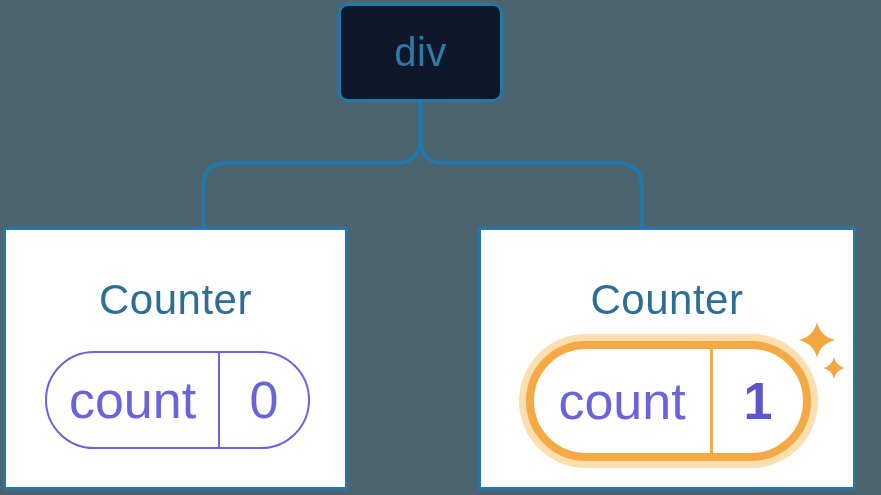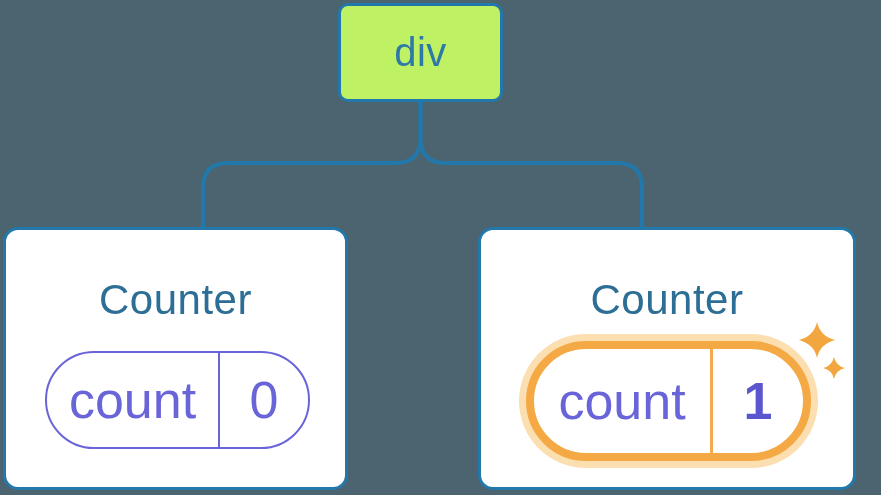--- a/index.html
+++ b/index.html
@@ -16,38 +16,38 @@
   .connectors {
     position: absolute;
     left: 0; top: 0;
     width: 881px; height: 495px;
     pointer-events: none;
   }
   .node-root {
     position: absolute;
     left: 338px; top: 3px;
     width: 165px; height: 99px;
-    background: #bef264;
+    background: #0f172a;
     border: 3px solid #2278AA;
     border-radius: 10px;
     display: flex; align-items: center; justify-content: center; text-align: right;
   }
   .node-root .node-label {
     color: #2F79A9;
     font-size: 40px;
     font-weight: 500;
     letter-spacing: 0.5px;
   }
   .card {
     position: absolute;
     top: 227px;
     height: 263px;
     background: #FFFFFF;
     border: 3px solid #2278AA;
-    border-radius: 15px;
+    border-radius: 0;
   }
   .card-left  { left: 3px;   width: 345px; }
   .card-right { left: 478px; width: 378px; }
   .card-title {
     position: absolute;
     top: 46px; left: 0;
     width: 100%;
     text-align: center;
     color: #2C6E96;
     font-size: 42px;

